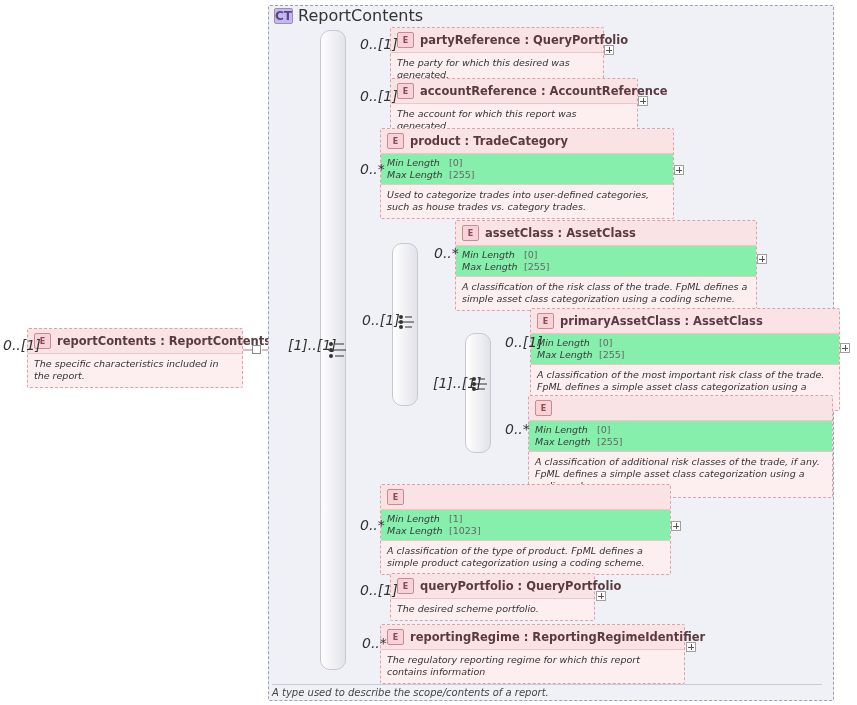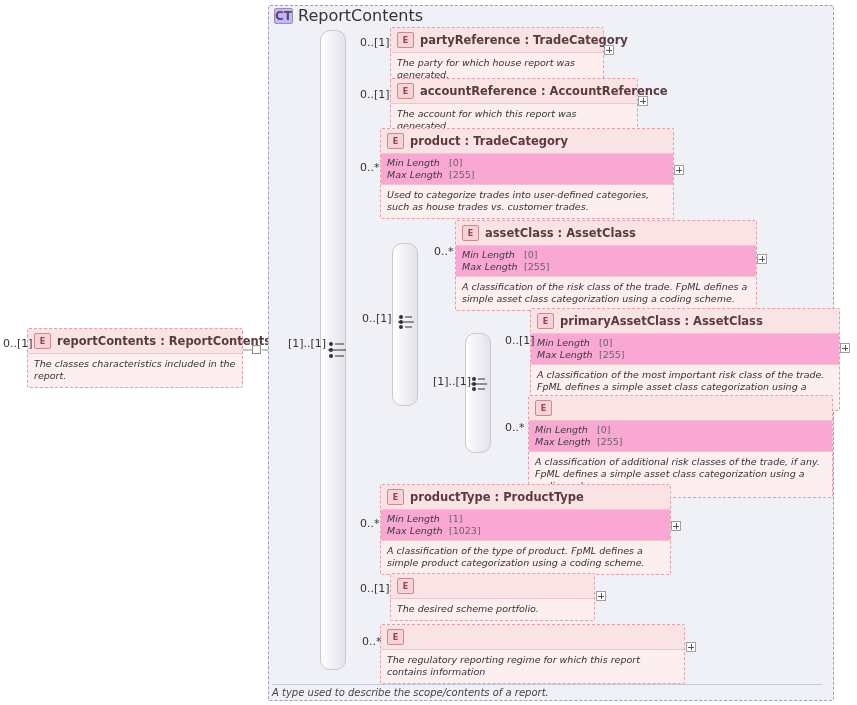--- a/index.html
+++ b/index.html
@@ -98,21 +98,21 @@
   }
   .e-name {
     font-size: 11.5px;
     color: #5a3a3e;
     font-weight: bold;
     white-space: nowrap;
   }
   .facets {
     padding: 3px 6px 3px 6px;
     border-bottom: 1px solid #eec6ca;
-    background: #f9a8d4;
+    background: #86efac;
   }
   .facet-row {
     display: flex;
     font-style: italic;
     font-size: 9.5px;
     color: #3b3b3b;
     line-height: 12px;
   }
   .facet-label { width: 62px; flex: none; }
   .facet-val { color: #666; font-style: normal; }
@@ -121,21 +121,22 @@
     font-style: italic;
     font-size: 9.5px;
     color: #333;
     line-height: 12px;
     background: #fdeff0;
   }
 
   
   .card {
     position: absolute;
-    font-size: 11px;
+    font-size: 14px;
+    font-style: italic;
     color: #333;
     white-space: nowrap;
   }
 
   
   .seqbar {
     position: absolute;
     border: 1px solid #c8c8d4;
     background: linear-gradient(to right, #ffffff 0%, #f2f2f6 45%, #e2e2ea 100%);
     border-radius: 10px;
@@ -202,21 +203,21 @@
     <path d="M506,341 L506,428" stroke="#888" fill="none" stroke-width="1"></path>
     <path d="M506,341 L535,341" stroke="#888" fill="none" stroke-width="1"></path>
     <path d="M506,428 L528,428" stroke="#888" fill="none" stroke-width="1"></path>
   </svg>
 
   <div class="elem" style="left:27px; top:328px; width:216px;">
     <div class="elem-head">
       <span class="e-badge">E</span>
       <span class="e-name">reportContents : ReportContents</span>
     </div>
-    <div class="doc">The classes characteristics included in the report.</div>
+    <div class="doc">The specific characteristics included in the report.</div>
   </div>
   <div class="card" style="left:3px; top:337px;">0..[1]</div>
   <div class="rootsq" style="left:252px; top:345px;"></div>
 
   <div class="ct-frame" style="left:268px; top:5px; width:564px; height:694px;"></div>
   <div class="ct-head" style="left:274px; top:6px;">
     <span class="ct-badge">CT</span>
     <span class="ct-title">ReportContents</span>
   </div>
   <div class="ct-footer" style="left:272px; top:684px; width:550px;">A type used to describe the scope/contents of a report.</div>
@@ -229,23 +230,23 @@
     <circle cx="5" cy="5" r="2" fill="#333"></circle>
     <circle cx="5" cy="11" r="2" fill="#333"></circle>
     <circle cx="5" cy="17" r="2" fill="#333"></circle>
     <line x1="9" y1="5" x2="18" y2="5" stroke="#333" stroke-width="1"></line>
     <line x1="9" y1="17" x2="18" y2="17" stroke="#333" stroke-width="1"></line>
   </svg>
 
   <div class="elem" style="left:390px; top:27px; width:214px;">
     <div class="elem-head">
       <span class="e-badge">E</span>
-      <span class="e-name">partyReference : TradeCategory</span>
-    </div>
-    <div class="doc">The party for which house report was generated.</div>
+      <span class="e-name">partyReference : QueryPortfolio</span>
+    </div>
+    <div class="doc">The party for which this desired was generated.</div>
   </div>
   <div class="card" style="left:360px; top:36px;">0..[1]</div>
   <div class="plus" style="left:604px; top:45px;"></div>
 
   <div class="elem" style="left:390px; top:78px; width:248px;">
     <div class="elem-head">
       <span class="e-badge">E</span>
       <span class="e-name">accountReference : AccountReference</span>
     </div>
     <div class="doc">The account for which this report was generated.</div>
@@ -261,21 +262,21 @@
     <div class="facets">
       <div class="facet-row">
         <span class="facet-label">Min Length</span>
         <span class="facet-val">[0]</span>
       </div>
       <div class="facet-row">
         <span class="facet-label">Max Length</span>
         <span class="facet-val">[255]</span>
       </div>
     </div>
-    <div class="doc">Used to categorize trades into user-defined categories, such as house trades vs. customer trades.</div>
+    <div class="doc">Used to categorize trades into user-defined categories, such as house trades vs. category trades.</div>
   </div>
   <div class="card" style="left:360px; top:161px;">0..*</div>
   <div class="plus" style="left:674px; top:165px;"></div>
 
   <div class="seqbar" style="left:392px; top:243px; width:26px; height:163px;"></div>
   <svg class="conn" style="left:396px; top:311px;">
     <line x1="2" y1="11" x2="18" y2="11" stroke="#333" stroke-width="1"></line>
     <circle cx="5" cy="6" r="2" fill="#333"></circle>
     <circle cx="5" cy="11" r="2" fill="#333"></circle>
     <circle cx="5" cy="16" r="2" fill="#333"></circle>
@@ -349,48 +350,49 @@
         <span class="facet-val">[255]</span>
       </div>
     </div>
     <div class="doc">A classification of additional risk classes of the trade, if any. FpML defines a simple asset class categorization using a coding scheme.</div>
   </div>
   <div class="card" style="left:505px; top:421px;">0..*</div>
 
   <div class="elem" style="left:380px; top:484px; width:291px;">
     <div class="elem-head">
       <span class="e-badge">E</span>
-      <span class="e-name">productType : ProductType</span>
     </div>
     <div class="facets">
       <div class="facet-row">
         <span class="facet-label">Min Length</span>
         <span class="facet-val">[1]</span>
       </div>
       <div class="facet-row">
         <span class="facet-label">Max Length</span>
         <span class="facet-val">[1023]</span>
       </div>
     </div>
     <div class="doc">A classification of the type of product. FpML defines a simple product categorization using a coding scheme.</div>
   </div>
   <div class="card" style="left:360px; top:517px;">0..*</div>
   <div class="plus" style="left:671px; top:521px;"></div>
 
   <div class="elem" style="left:390px; top:573px; width:205px;">
     <div class="elem-head">
       <span class="e-badge">E</span>
+      <span class="e-name">queryPortfolio : QueryPortfolio</span>
     </div>
     <div class="doc">The desired scheme portfolio.</div>
   </div>
   <div class="card" style="left:360px; top:582px;">0..[1]</div>
   <div class="plus" style="left:596px; top:591px;"></div>
 
   <div class="elem" style="left:380px; top:624px; width:305px;">
     <div class="elem-head">
       <span class="e-badge">E</span>
+      <span class="e-name">reportingRegime : ReportingRegimeIdentifier</span>
     </div>
     <div class="doc">The regulatory reporting regime for which this report contains information</div>
   </div>
   <div class="card" style="left:362px; top:635px;">0..*</div>
   <div class="plus" style="left:686px; top:642px;"></div>
 
 </div>
 
 </body></html>

